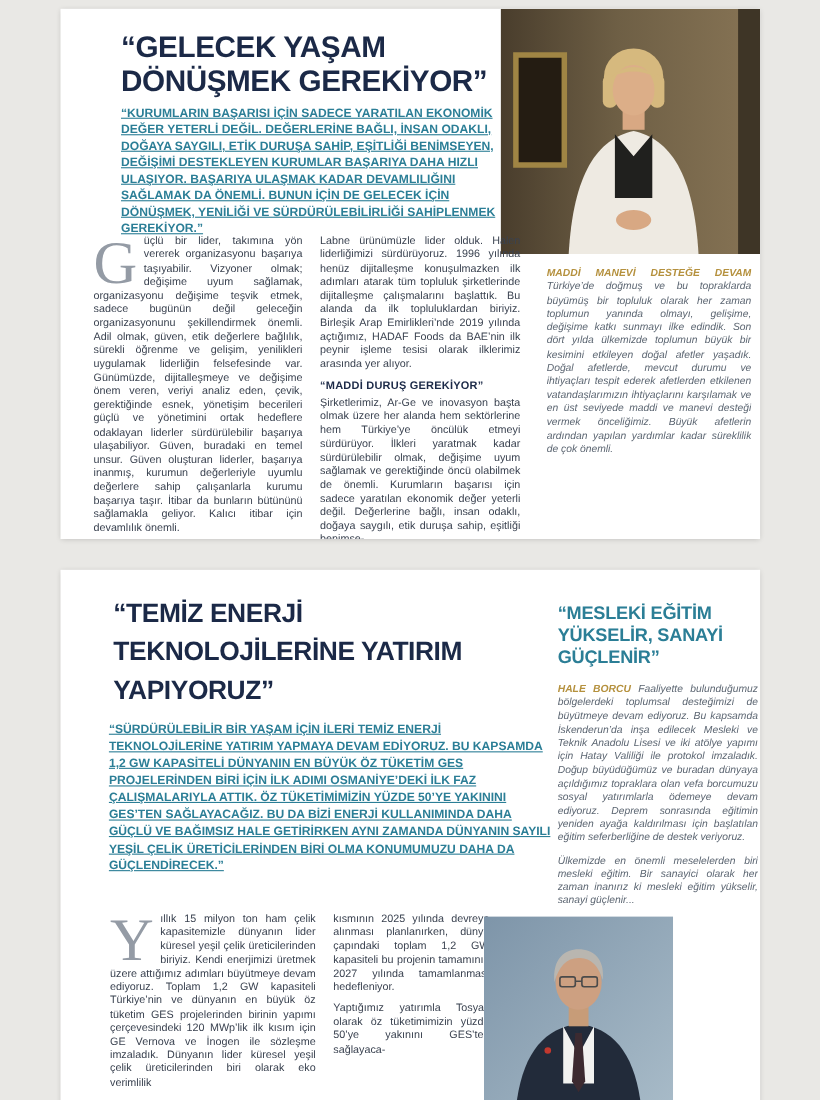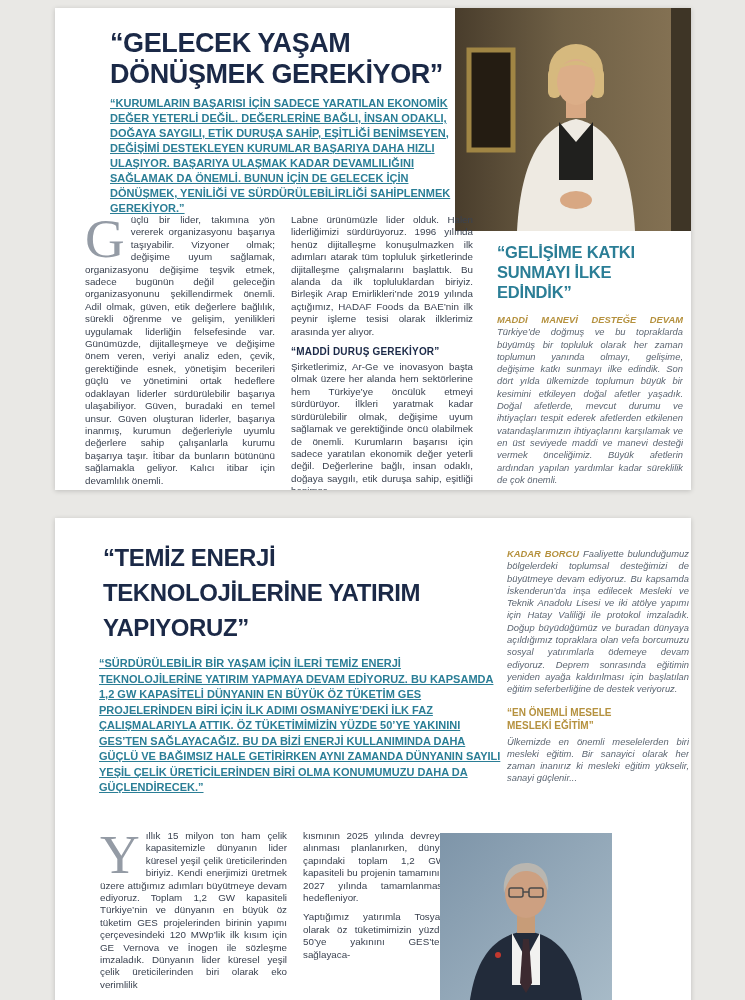--- a/index.html
+++ b/index.html
@@ -91,41 +91,40 @@
       <p class="body"><span class="dropcap">G</span><span>üçlü bir lider, takımına yön vererek organizasyonu başarıya taşıyabilir. Vizyoner olmak; değişime uyum sağlamak, organizasyonu değişime teşvik etmek, sadece bugünün değil geleceğin organizasyonunu şekillendirmek önemli. Adil olmak, güven, etik değerlere bağlılık, sürekli öğrenme ve gelişim, yenilikleri uygulamak liderliğin felsefesinde var. Günümüzde, dijitalleşmeye ve değişime önem veren, veriyi analiz eden, çevik, gerektiğinde esnek, yönetişim becerileri güçlü ve yönetimini ortak hedeflere odaklayan liderler sürdürülebilir başarıya ulaşabiliyor. Güven, buradaki en temel unsur. Güven oluşturan liderler, başarıya inanmış, kurumun değerleriyle uyumlu değerlere sahip çalışanlarla kurumu başarıya taşır. İtibar da bunların bütününü sağlamakla geliyor. Kalıcı itibar için devamlılık önemli.</span></p>
     </div>
     <div class="col" id="p1-col2">
       <p class="body">Labne ürünümüzle lider olduk. Halen liderliğimizi sürdürüyoruz. 1996 yılında henüz dijitalleşme konuşulmazken ilk adımları atarak tüm topluluk şirketlerinde dijitalleşme çalışmalarını başlattık. Bu alanda da ilk topluluklardan biriyiz. Birleşik Arap Emirlikleri’nde 2019 yılında açtığımız, HADAF Foods da BAE’nin ilk peynir işleme tesisi olarak ilklerimiz arasında yer alıyor.</p>
       <h3 class="subhead">“MADDİ DURUŞ GEREKİYOR”</h3>
       <p class="body">Şirketlerimiz, Ar-Ge ve inovasyon başta olmak üzere her alanda hem sektörlerine hem Türkiye’ye öncülük etmeyi sürdürüyor. İlkleri yaratmak kadar sürdürülebilir olmak, değişime uyum sağlamak ve gerektiğinde öncü olabilmek de önemli. Kurumların başarısı için sadece yaratılan ekonomik değer yeterli değil. Değerlerine bağlı, insan odaklı, doğaya saygılı, etik duruşa sahip, eşitliği benimse-</p>
     </div>
   </div>
 
   <aside class="sidebar" id="p1-sidebar">
-    <h2 class="quote" id="p1-quote">“GELİŞİME KATKI SUNMAYI İLKE EDİNDİK”</h2>
     <p class="sbody">
       <span class="runin">MADDİ MANEVİ DESTEĞE DEVAM</span>
       <span>Türkiye’de doğmuş ve bu topraklarda büyümüş bir topluluk olarak her zaman toplumun yanında olmayı, gelişime, değişime katkı sunmayı ilke edindik. Son dört yılda ülkemizde toplumun büyük bir kesimini etkileyen doğal afetler yaşadık. Doğal afetlerde, mevcut durumu ve ihtiyaçları tespit ederek afetlerden etkilenen vatandaşlarımızın ihtiyaçlarını karşılamak ve en üst seviyede maddi ve manevi desteği vermek önceliğimiz. Büyük afetlerin ardından yapılan yardımlar kadar süreklilik de çok önemli.</span>
     </p>
   </aside>
 
 </section>
 
 <section class="page" id="page2">
 
   <h1 class="title" id="p2-title">“TEMİZ ENERJİ TEKNOLOJİLERİNE YATIRIM YAPIYORUZ”</h1>
 
   <p class="intro" id="p2-intro">“SÜRDÜRÜLEBİLİR BİR YAŞAM İÇİN İLERİ TEMİZ ENERJİ TEKNOLOJİLERİNE YATIRIM YAPMAYA DEVAM EDİYORUZ. BU KAPSAMDA 1,2 GW KAPASİTELİ DÜNYANIN EN BÜYÜK ÖZ TÜKETİM GES PROJELERİNDEN BİRİ İÇİN İLK ADIMI OSMANİYE’DEKİ İLK FAZ ÇALIŞMALARIYLA ATTIK. ÖZ TÜKETİMİMİZİN YÜZDE 50’YE YAKININI GES’TEN SAĞLAYACAĞIZ. BU DA BİZİ ENERJİ KULLANIMINDA DAHA GÜÇLÜ VE BAĞIMSIZ HALE GETİRİRKEN AYNI ZAMANDA DÜNYANIN SAYILI YEŞİL ÇELİK ÜRETİCİLERİNDEN BİRİ OLMA KONUMUMUZU DAHA DA GÜÇLENDİRECEK.”</p>
 
   <aside class="sidebar" id="p2-sidebar">
+    <h2 class="quote" id="p2-quote">“MESLEKİ EĞİTİM YÜKSELİR, SANAYİ GÜÇLENİR”</h2>
     <p class="sbody">
-      <span class="runin">KADAR BORCU</span>
+      <span class="runin">HALE BORCU</span>
       <span>Faaliyette bulunduğumuz bölgelerdeki toplumsal desteğimizi de büyütmeye devam ediyoruz. Bu kapsamda İskenderun’da inşa edilecek Mesleki ve Teknik Anadolu Lisesi ve iki atölye yapımı için Hatay Valiliği ile protokol imzaladık. Doğup büyüdüğümüz ve buradan dünyaya açıldığımız topraklara olan vefa borcumuzu sosyal yatırımlarla ödemeye devam ediyoruz. Deprem sonrasında eğitimin yeniden ayağa kaldırılması için başlatılan eğitim seferberliğine de destek veriyoruz.</span>
     </p>
-    <h3 class="goldhead">“EN ÖNEMLİ MESELE MESLEKİ EĞİTİM”</h3>
     <p class="sbody">Ülkemizde en önemli meselelerden biri mesleki eğitim. Bir sanayici olarak her zaman inanırız ki mesleki eğitim yükselir, sanayi güçlenir...</p>
   </aside>
 
   <div class="cols" id="p2-cols">
     <div class="col" id="p2-col1">
       <p class="body"><span class="dropcap">Y</span><span>ıllık 15 milyon ton ham çelik kapasitemizle dünyanın lider küresel yeşil çelik üreticilerinden biriyiz. Kendi enerjimizi üretmek üzere attığımız adımları büyütmeye devam ediyoruz. Toplam 1,2 GW kapasiteli Türkiye’nin ve dünyanın en büyük öz tüketim GES projelerinden birinin yapımı çerçevesindeki 120 MWp’lik ilk kısım için GE Vernova ve İnogen ile sözleşme imzaladık. Dünyanın lider küresel yeşil çelik üreticilerinden biri olarak eko verimlilik</span></p>
     </div>
     <div class="col" id="p2-col2">
       <p class="body">kısmının 2025 yılında devreye alınması planlanırken, dünya çapındaki toplam 1,2 GW kapasiteli bu projenin tamamının 2027 yılında tamamlanması hedefleniyor.</p>
       <p class="body">Yaptığımız yatırımla Tosyalı olarak öz tüketimimizin yüzde 50’ye yakınını GES’ten sağlayaca-</p>

